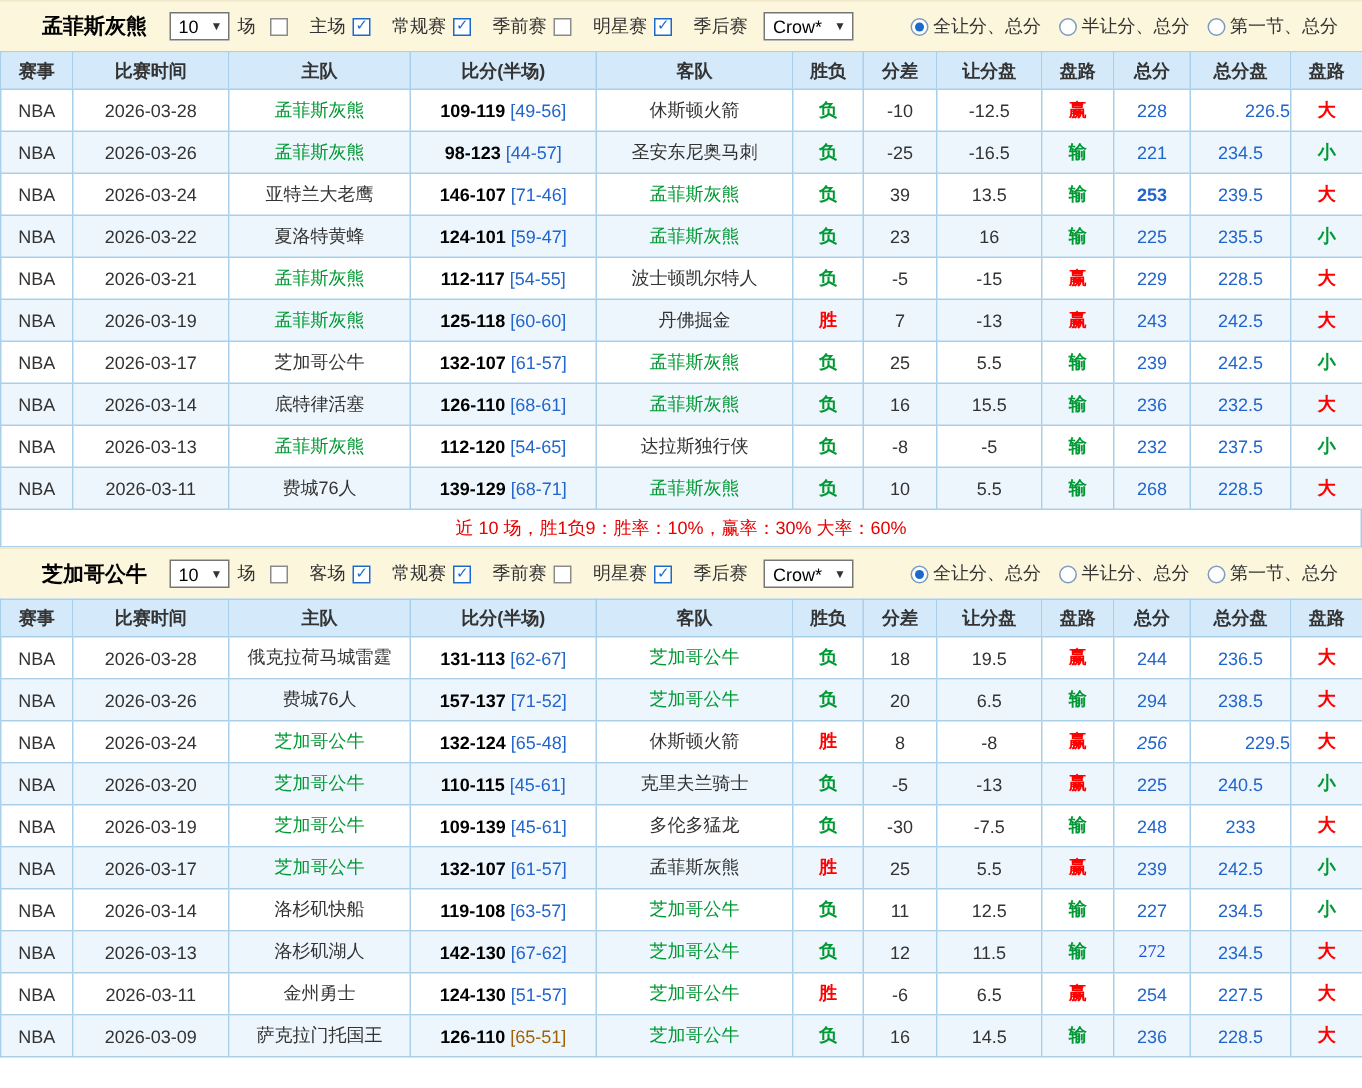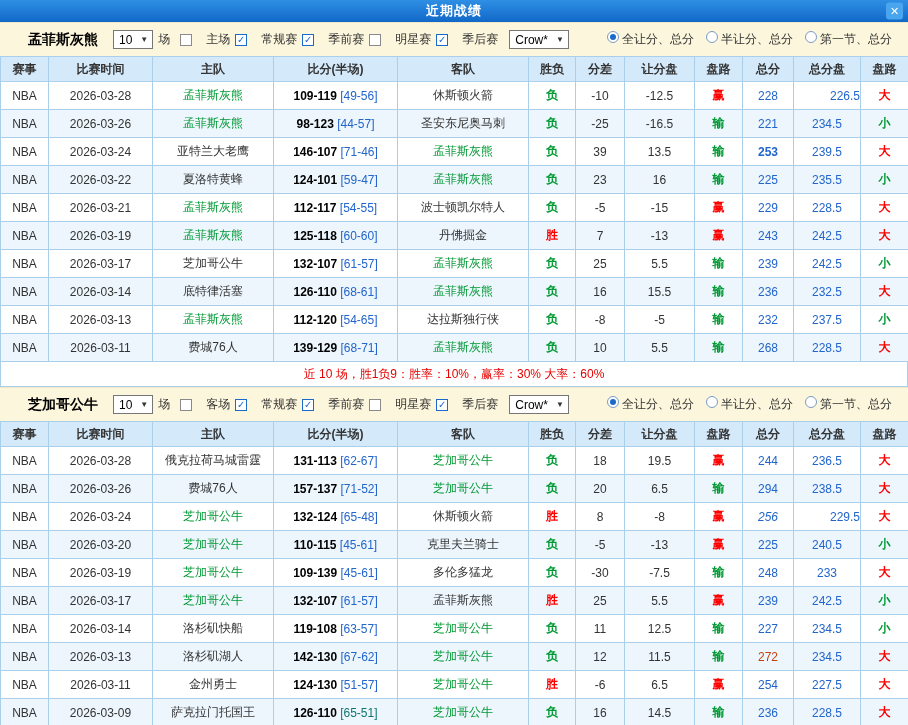--- a/index.html
+++ b/index.html
@@ -42,21 +42,21 @@
   .selectbox .arrow { font-size: 8px; color: #333; }
   .cbs { display: inline-flex; align-items: center; }
   .cb { display: inline-flex; align-items: center; gap: 14px; margin-left: 5px; cursor: pointer; }
   .box {
     width: 12px; height: 12px; border: 1px solid #8a8a8a; background: #fff;
     display: inline-flex; align-items: center; justify-content: center;
     font-size: 10px; line-height: 1; color: #1b6ac9; font-weight: bold;
   }
   .box.checked { border-color: #1b6ac9; }
   .radios { margin-left: auto; display: flex; align-items: center; gap: 12px; padding-right: 8px; }
-  .radio { display: inline-flex; gap: 3px; cursor: pointer; font-family: Liberation Mono, monospace; }
+  .radio { display: inline-flex; align-items: center; gap: 3px; cursor: pointer; font-family: Liberation Mono, monospace; }
   .dot { width: 12px; height: 12px; border: 1px solid #7a9cc0; border-radius: 50%; background: #fff; position: relative; }
   .dot.sel::after {
     content: ""; position: absolute; left: 2px; top: 2px; right: 2px; bottom: 2px;
     border-radius: 50%; background: #1b6ac9;
   }
   
   table.results { width: 908px; border-collapse: collapse; table-layout: fixed; }
   .results th {
     background: #d4e9f9; border: 1px solid #a9cfeb;
     height: 25px; font-size: 12px; font-weight: bold; color: #333; padding: 0;
@@ -74,26 +74,20 @@
     height: 25px; border: 1px solid #a9cfeb; border-top: 0;
     display: flex; align-items: center; justify-content: center;
     font-size: 12px; font-weight: normal;
   }
 </style>
 </head>
 <body>
 
 <div class="dialog">
 
-  <div class="titlebar">
-    <span class="title">近期战绩</span>
-    <span class="close-btn">
-      <span>✕</span>
-    </span>
-  </div>
 
   <section>
     <div class="filterbar">
       <span class="team-name">孟菲斯灰熊</span>
       <span class="selectbox">
         <span>10</span>
         <span class="arrow">▼</span>
       </span>
       <span>场</span>
       <span class="cbs">
@@ -496,21 +490,21 @@
           <tr class="alt">
             <td class="c-league">NBA</td>
             <td class="c-date">2026-03-13</td>
             <td class="c-team">洛杉矶湖人</td>
             <td class="c-score"><span class="score">142-130</span><span class="half" style="color: rgb(34, 101, 203);"> [67-62]</span></td>
             <td class="c-team" style="color: rgb(0, 153, 51);">芝加哥公牛</td>
             <td class="c-colored" style="color: rgb(0, 153, 51); font-weight: bold;">负</td>
             <td class="c-num">12</td>
             <td class="c-num">11.5</td>
             <td class="c-colored" style="color: rgb(0, 153, 51); font-weight: bold;">输</td>
-            <td class="c-blue" style="color: #c2410c;">272</td>
+            <td class="c-blue" style="color: #1d4ed8; font-family: Liberation Serif, serif;">272</td>
             <td class="c-blue" style="color: rgb(34, 101, 203);">234.5</td>
             <td class="c-colored" style="color: rgb(255, 0, 0); font-weight: bold;">大</td>
           </tr>
           <tr>
             <td class="c-league">NBA</td>
             <td class="c-date">2026-03-11</td>
             <td class="c-team">金州勇士</td>
             <td class="c-score"><span class="score">124-130</span><span class="half" style="color: rgb(34, 101, 203);"> [51-57]</span></td>
             <td class="c-team" style="color: rgb(0, 153, 51);">芝加哥公牛</td>
             <td class="c-colored" style="color: rgb(255, 0, 0); font-weight: bold;">胜</td>
@@ -518,21 +512,21 @@
             <td class="c-num">6.5</td>
             <td class="c-colored" style="color: rgb(255, 0, 0); font-weight: bold;">赢</td>
             <td class="c-blue" style="color: rgb(34, 101, 203);">254</td>
             <td class="c-blue" style="color: rgb(34, 101, 203);">227.5</td>
             <td class="c-colored" style="color: rgb(255, 0, 0); font-weight: bold;">大</td>
           </tr>
           <tr class="alt">
             <td class="c-league">NBA</td>
             <td class="c-date">2026-03-09</td>
             <td class="c-team">萨克拉门托国王</td>
-            <td class="c-score"><span class="score">126-110</span><span class="half" style="color: #0f766e;"> [65-51]</span></td>
+            <td class="c-score"><span class="score">126-110</span><span class="half" style="color: #a16207;"> [65-51]</span></td>
             <td class="c-team" style="color: rgb(0, 153, 51);">芝加哥公牛</td>
             <td class="c-colored" style="color: rgb(0, 153, 51); font-weight: bold;">负</td>
             <td class="c-num">16</td>
             <td class="c-num">14.5</td>
             <td class="c-colored" style="color: rgb(0, 153, 51); font-weight: bold;">输</td>
             <td class="c-blue" style="color: rgb(34, 101, 203);">236</td>
             <td class="c-blue" style="color: rgb(34, 101, 203);">228.5</td>
             <td class="c-colored" style="color: rgb(255, 0, 0); font-weight: bold;">大</td>
           </tr>
         </tbody>

